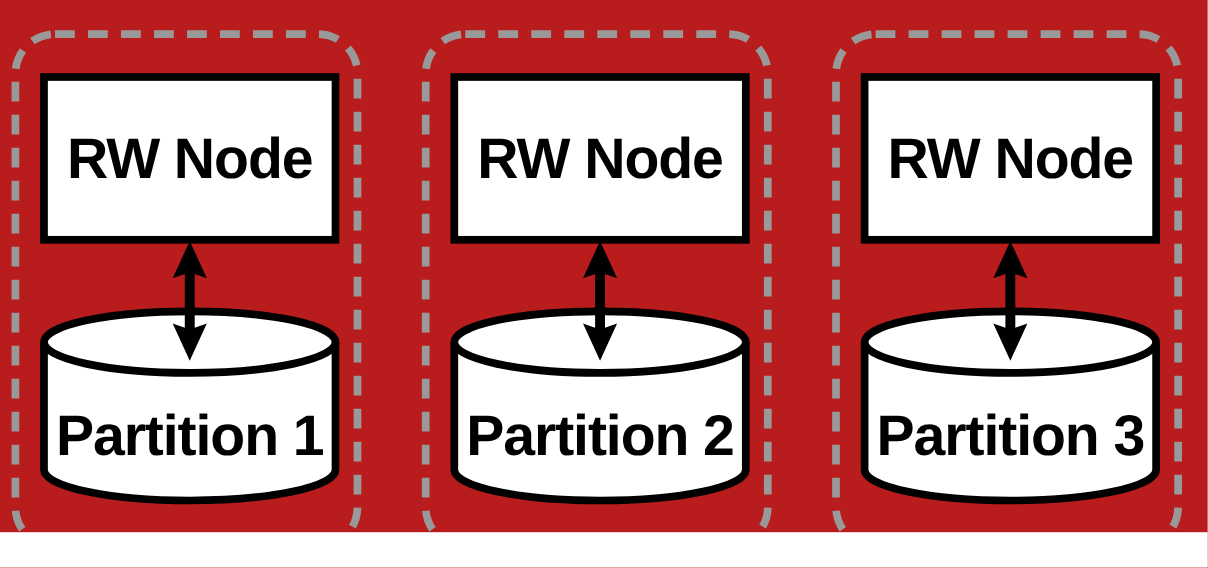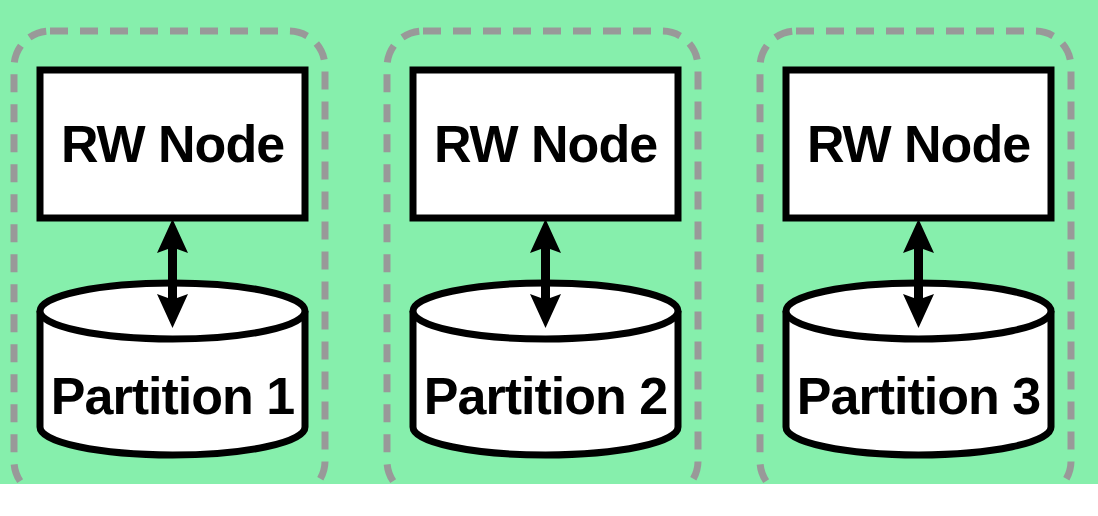--- a/index.html
+++ b/index.html
@@ -4,21 +4,21 @@
 <style>
   html, body {
     margin: 0;
     padding: 0;
     background: #ffffff;
   }
   .stage {
     position: relative;
     width: 1098px;
     height: 484px;
-    background: #86efac;
+    background: #b91c1c;
     overflow: hidden;
   }
   svg { display: block; }
   .dashed-rect {
     fill: none;
     stroke: #999999;
     stroke-width: 7;
     stroke-dasharray: 18 12;
   }
   .node-box {

